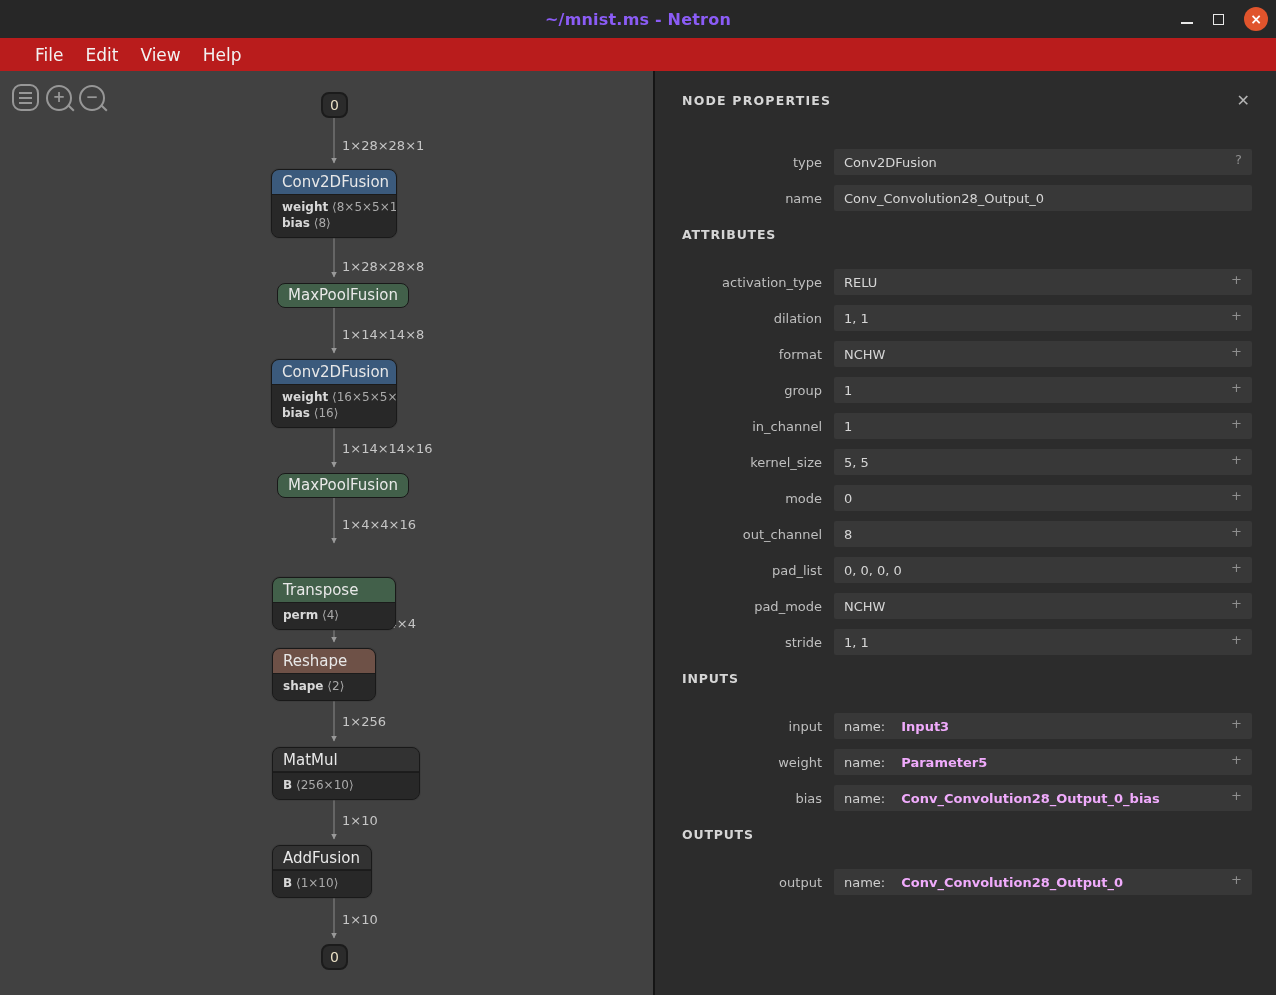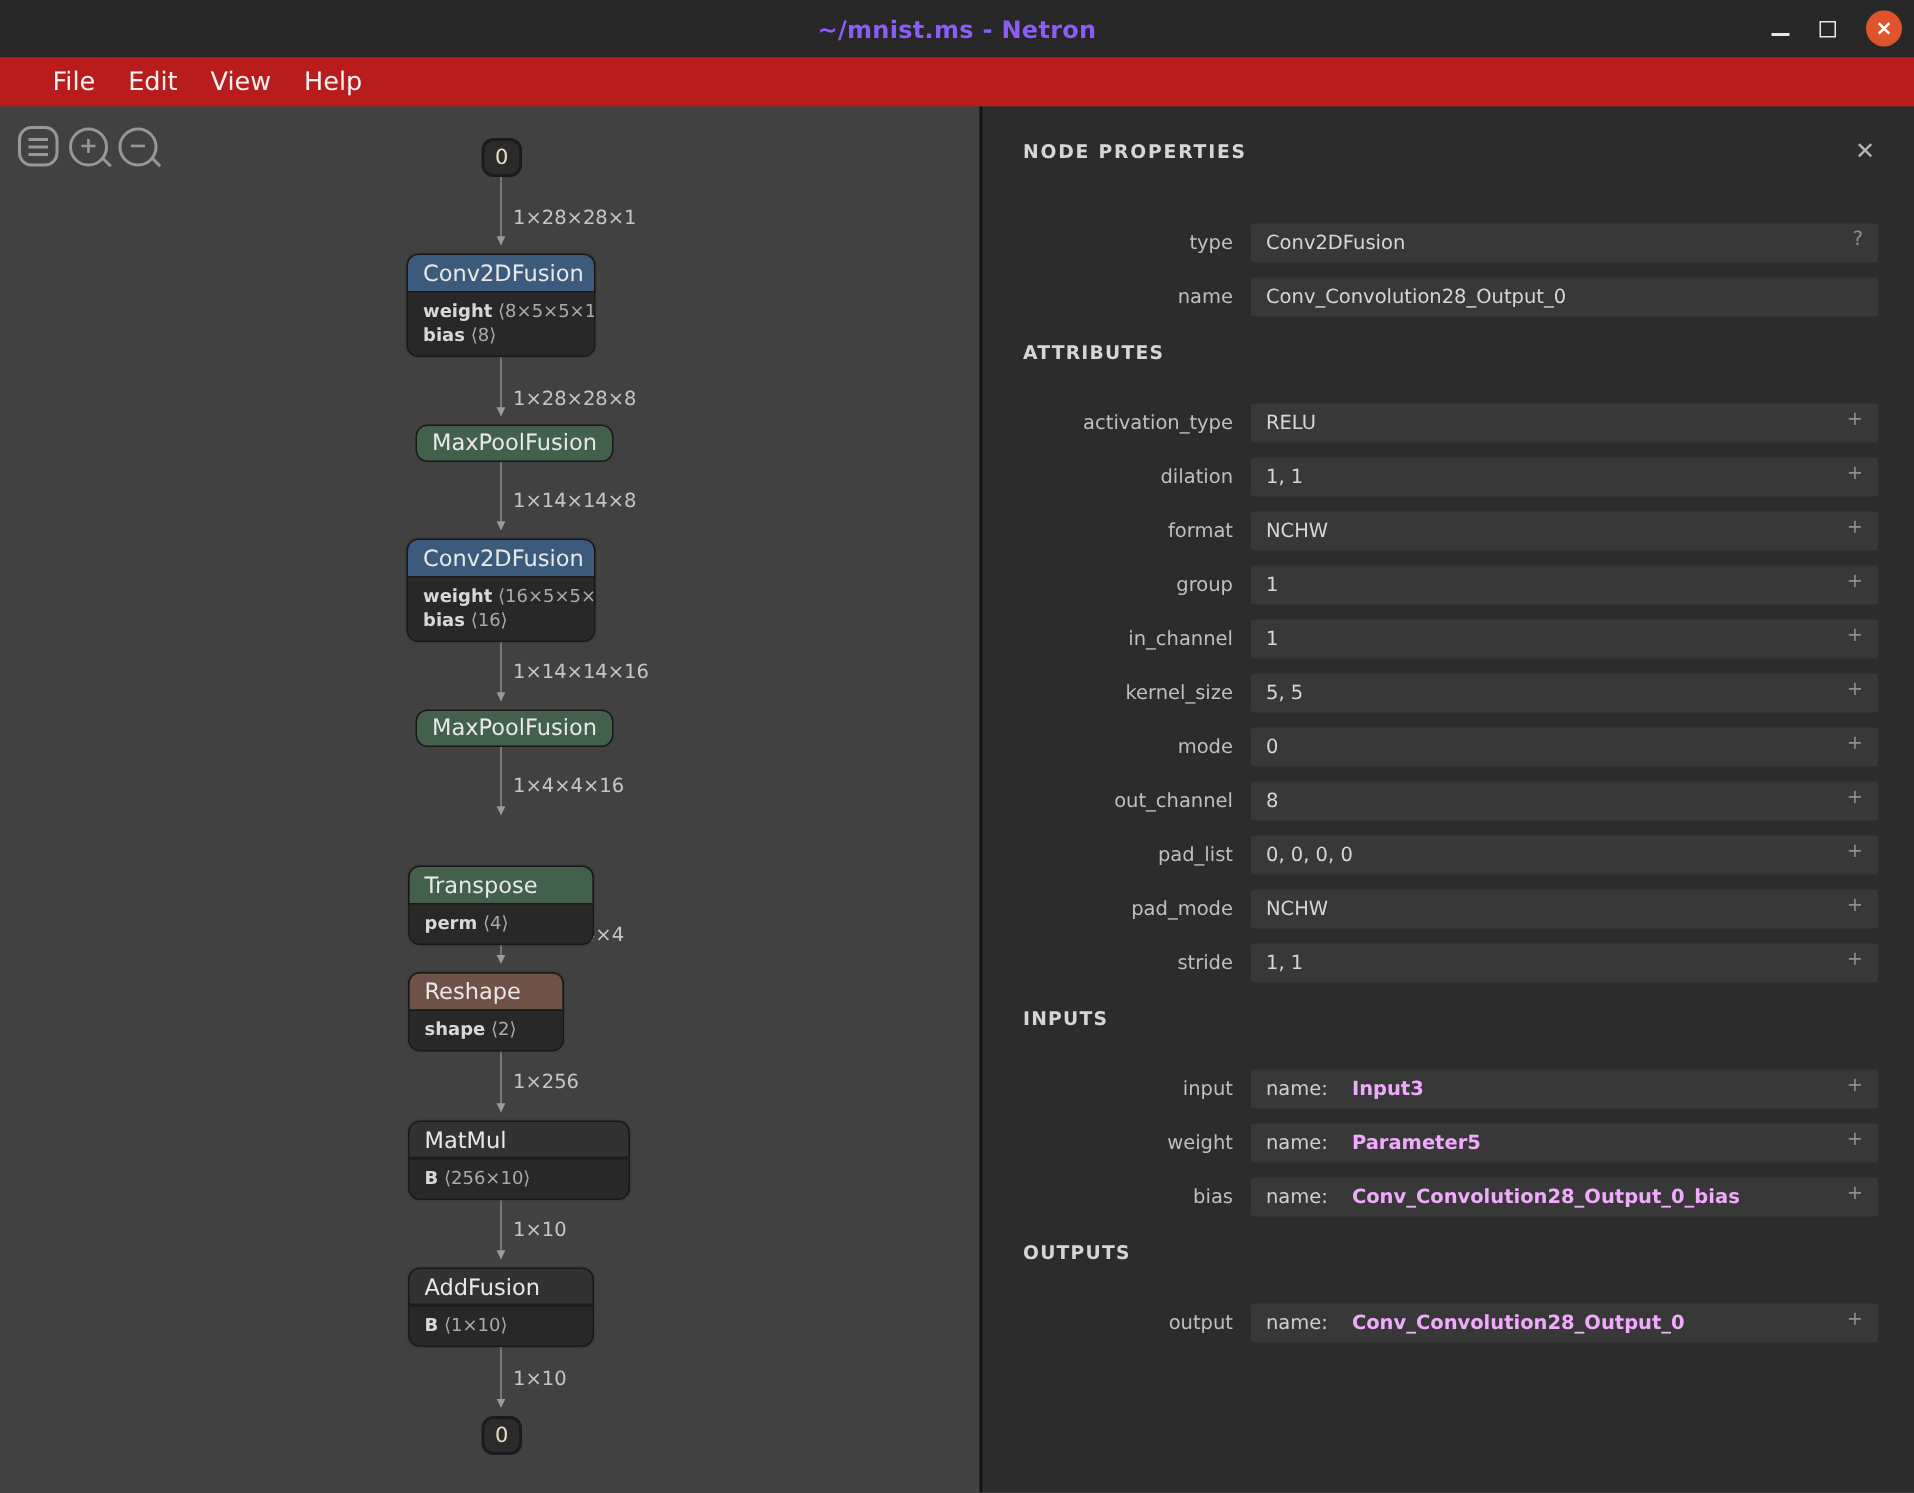--- a/index.html
+++ b/index.html
@@ -165,21 +165,21 @@
       </div>
     </div>
 
     <div class="gnode" style="left:272px;top:676px;width:148px">
       <div class="gnode-header h-generic">MatMul</div>
       <div class="gnode-body">
         <div class="gattr"><span class="gattr-name">B</span> <span class="gattr-val">⟨256×10⟩</span></div>
       </div>
     </div>
 
-    <div class="gnode" style="left:272px;top:774px;width:124px">
+    <div class="gnode" style="left:272px;top:774px;width:100px">
       <div class="gnode-header h-generic">AddFusion</div>
       <div class="gnode-body">
         <div class="gattr"><span class="gattr-name">B</span> <span class="gattr-val">⟨1×10⟩</span></div>
       </div>
     </div>
 
     <div class="gio" style="left:321px;top:873px">0</div>
   </div>
 
   <div class="panel">

